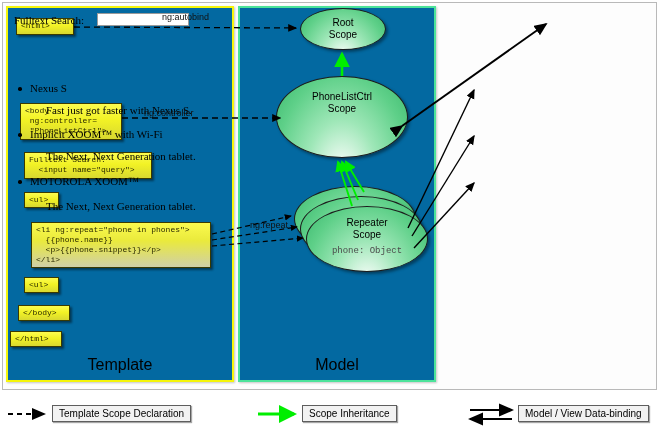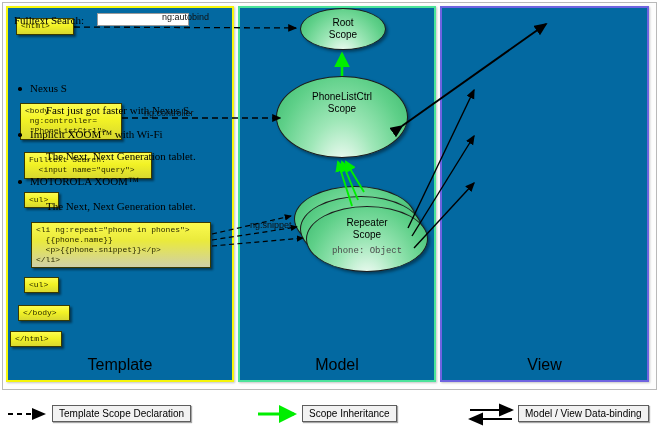--- a/index.html
+++ b/index.html
@@ -185,23 +185,20 @@
   <div class="scope" style="left:306px;top:206px;width:122px;height:66px;">
     <div class="ttl" style="padding-top:10px;">
       <span>Repeater</span><br>
       <span>Scope</span>
     </div>
     <div class="props" style="padding-top:6px;">
       <span class="g">phone: Object</span>
     </div>
   </div>
 
-  <div class="panel" id="panel-view">
-    <div class="panel-label">View</div>
-  </div>
 
   <div class="view-serif" id="view-search-label">Fulltext Search:</div>
   <div id="view-search-input" title="Fulltext Search:"></div>
 
   <div class="view-serif view-item" style="top:82px;">
     <span class="view-bullet"></span>
     <span>Nexus S</span>
   </div>
   <div class="view-serif view-desc" style="top:104px;">Fast just got faster with Nexus S.</div>
 
@@ -212,21 +209,21 @@
   <div class="view-serif view-desc" style="top:150px;">The Next, Next Generation tablet.</div>
 
   <div class="view-serif view-item" style="top:175px;">
     <span class="view-bullet"></span>
     <span>MOTOROLA XOOM™</span>
   </div>
   <div class="view-serif view-desc" style="top:200px;">The Next, Next Generation tablet.</div>
 
   <div class="conn-label" style="left:150px;top:12px;">ng:autobind</div>
   <div class="conn-label" style="left:132px;top:108px;">ng:controller</div>
-  <div class="conn-label" style="left:238px;top:220px;">ng:snippet</div>
+  <div class="conn-label" style="left:238px;top:220px;">ng:repeat</div>
 
   <svg class="ov" viewBox="0 0 660 435">
     <defs>
       <marker id="ahBlack" markerWidth="7" markerHeight="7" refX="6" refY="3.0" orient="auto">
         <path d="M0,0 L7,3 L0,6 z" fill="#000"></path>
       </marker>
       <marker id="ahBlackSm" markerWidth="6" markerHeight="6" refX="5.2" refY="2.6" orient="auto">
         <path d="M0,0 L6,2.6 L0,5.2 z" fill="#000"></path>
       </marker>
       <marker id="ahGreen" markerWidth="6" markerHeight="6" refX="5" refY="3" orient="auto">

